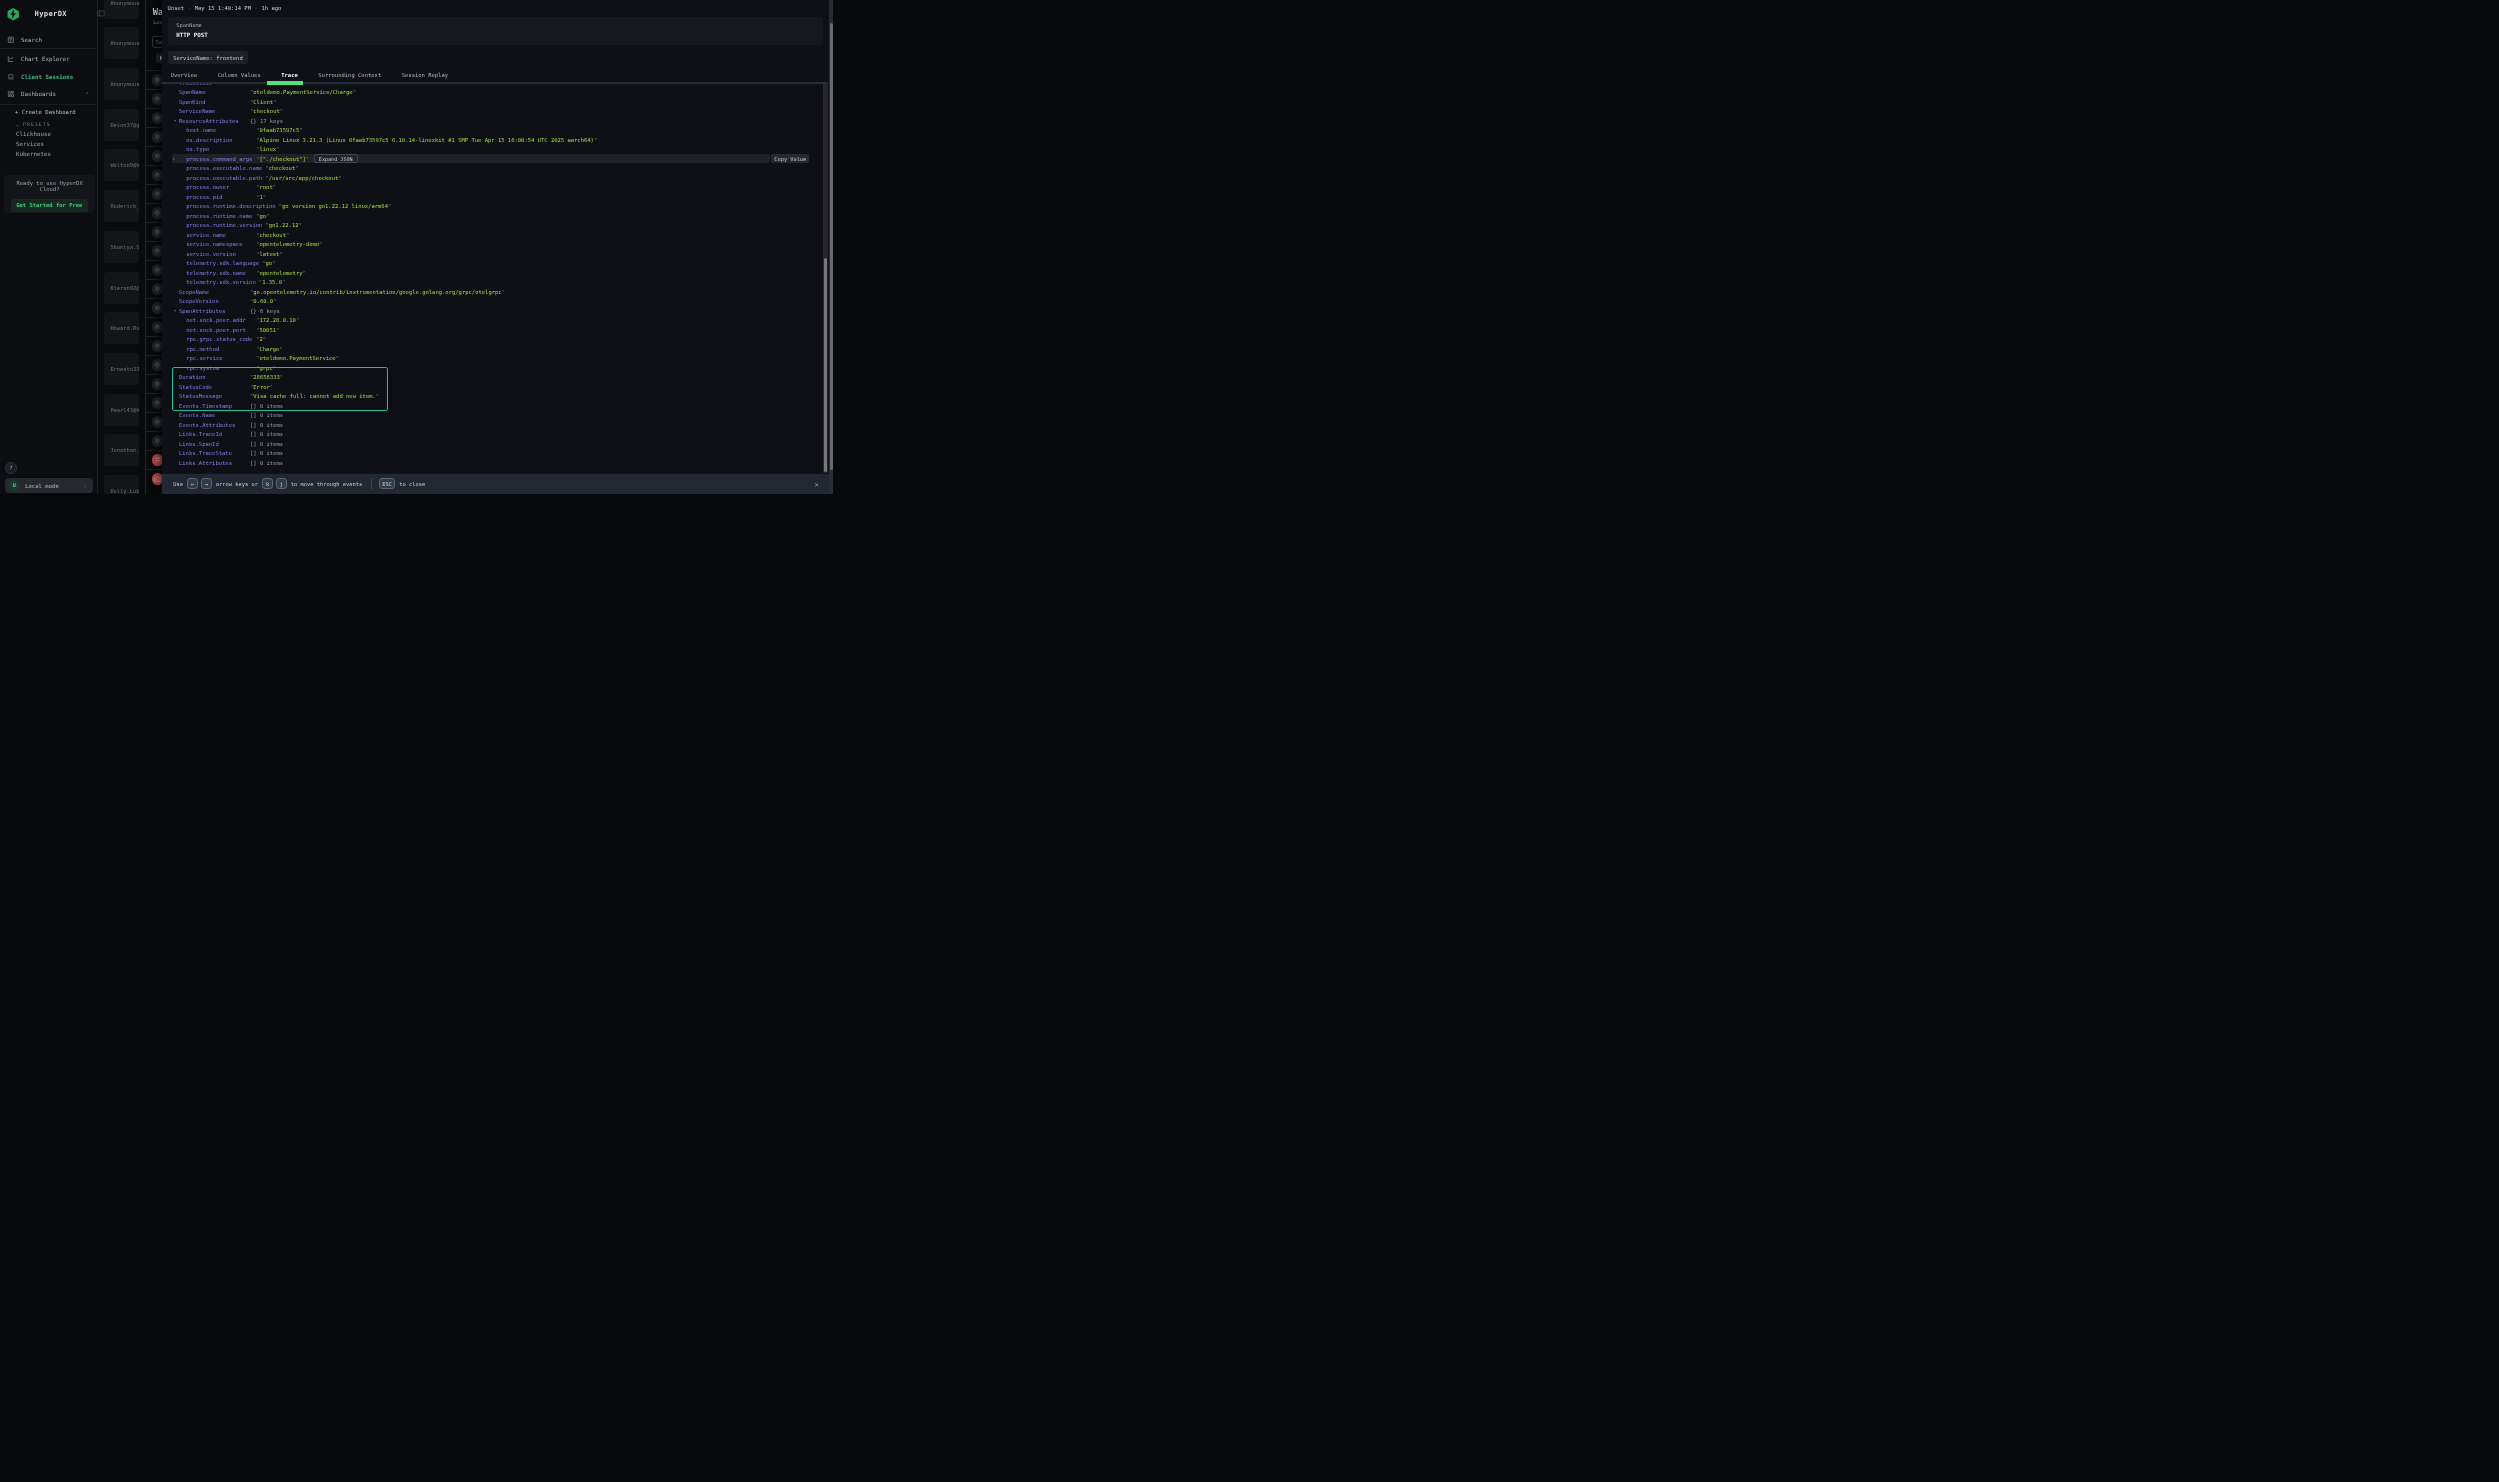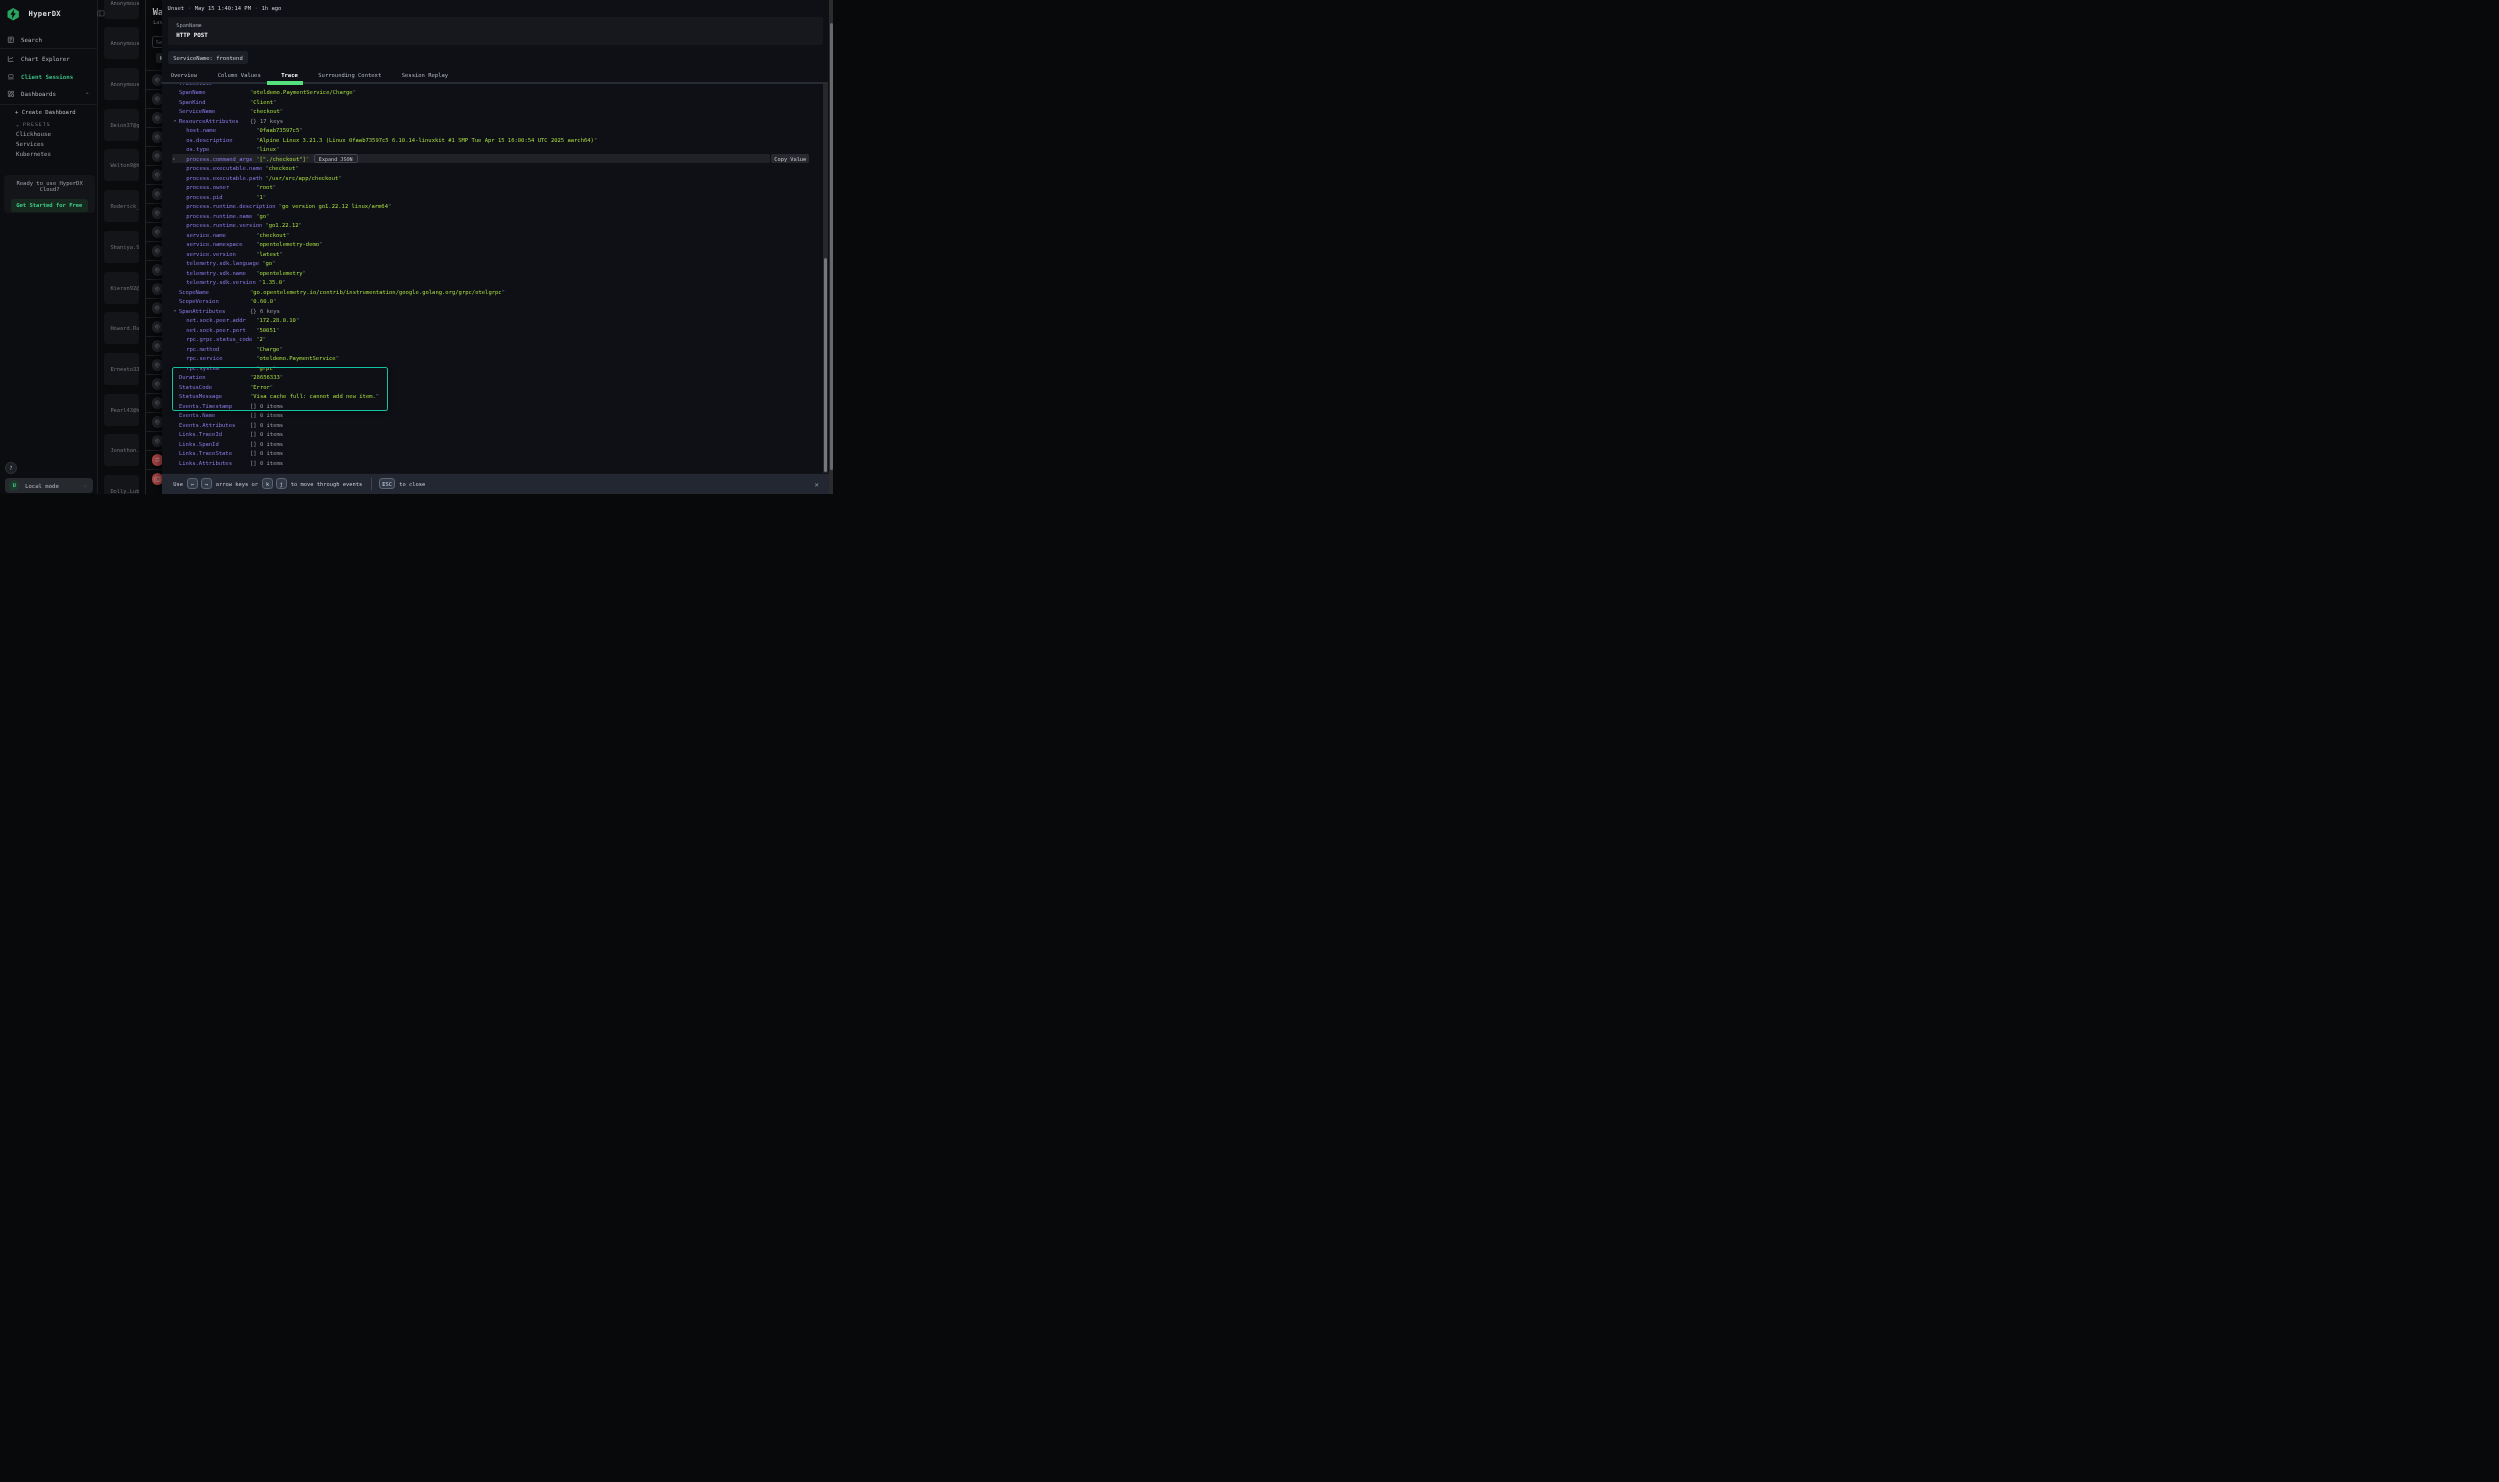--- a/index.html
+++ b/index.html
@@ -2,21 +2,21 @@
 <html style="font-size:8.2px"><head>
 <meta charset="utf-8">
 <style>
   * { margin:0; padding:0; box-sizing:border-box; }
   html,body { background:#08090b; width:833px; height:494px; overflow:hidden; }
   body { font-family:"DejaVu Sans Mono","Liberation Mono",monospace; color:#ced2d9; }
   .stage { position:relative; width:833px; height:494px; background:#0a0b0d; overflow:hidden; }
 
   
   .sidebar { position:absolute; left:0; top:0; width:98px; height:494px; background:#0c0d10; border-right:0.5px solid #1d1e22; z-index:3; }
-  .brand-row { position:absolute; left:6.2px; top:6.7px; display:flex; align-items:center; gap:8px; }
+  .brand-row { position:absolute; left:6.2px; top:6.7px; display:flex; align-items:center; gap:14px; }
   .brand { font-size:7.2px; font-weight:bold; color:#d8dbdf; letter-spacing:0.3px; }
   .nav-item { position:absolute; left:0; width:98px; height:13.3px; display:flex; align-items:center; gap:5.6px; padding-left:6.7px; font-size:5.8px; color:#b0b4bb; cursor:pointer; }
   .nav-item .nicon { width:8.7px; display:flex; justify-content:center; }
   .nav-item.active { color:#3cb882; font-weight:bold; }
   .sep { position:absolute; left:0; width:98px; border-top:0.5px solid #1a1b1f; }
   .chev-up { position:absolute; right:9.2px; color:#8c9097; font-size:5.1px; }
   .create-row { position:absolute; left:15px; top:109px; font-size:5.6px; color:#b9bdc4; cursor:pointer; }
   .presets-row { position:absolute; left:16px; top:121px; font-size:4.9px; letter-spacing:1px; color:#787d86; cursor:pointer; }
   .preset-item { position:absolute; left:16px; font-size:5.8px; color:#a2a6ae; cursor:pointer; }
   .cloud-card { position:absolute; left:4.1px; top:175px; width:91px; height:38px; background:#131519; border-radius:4.1px; }

